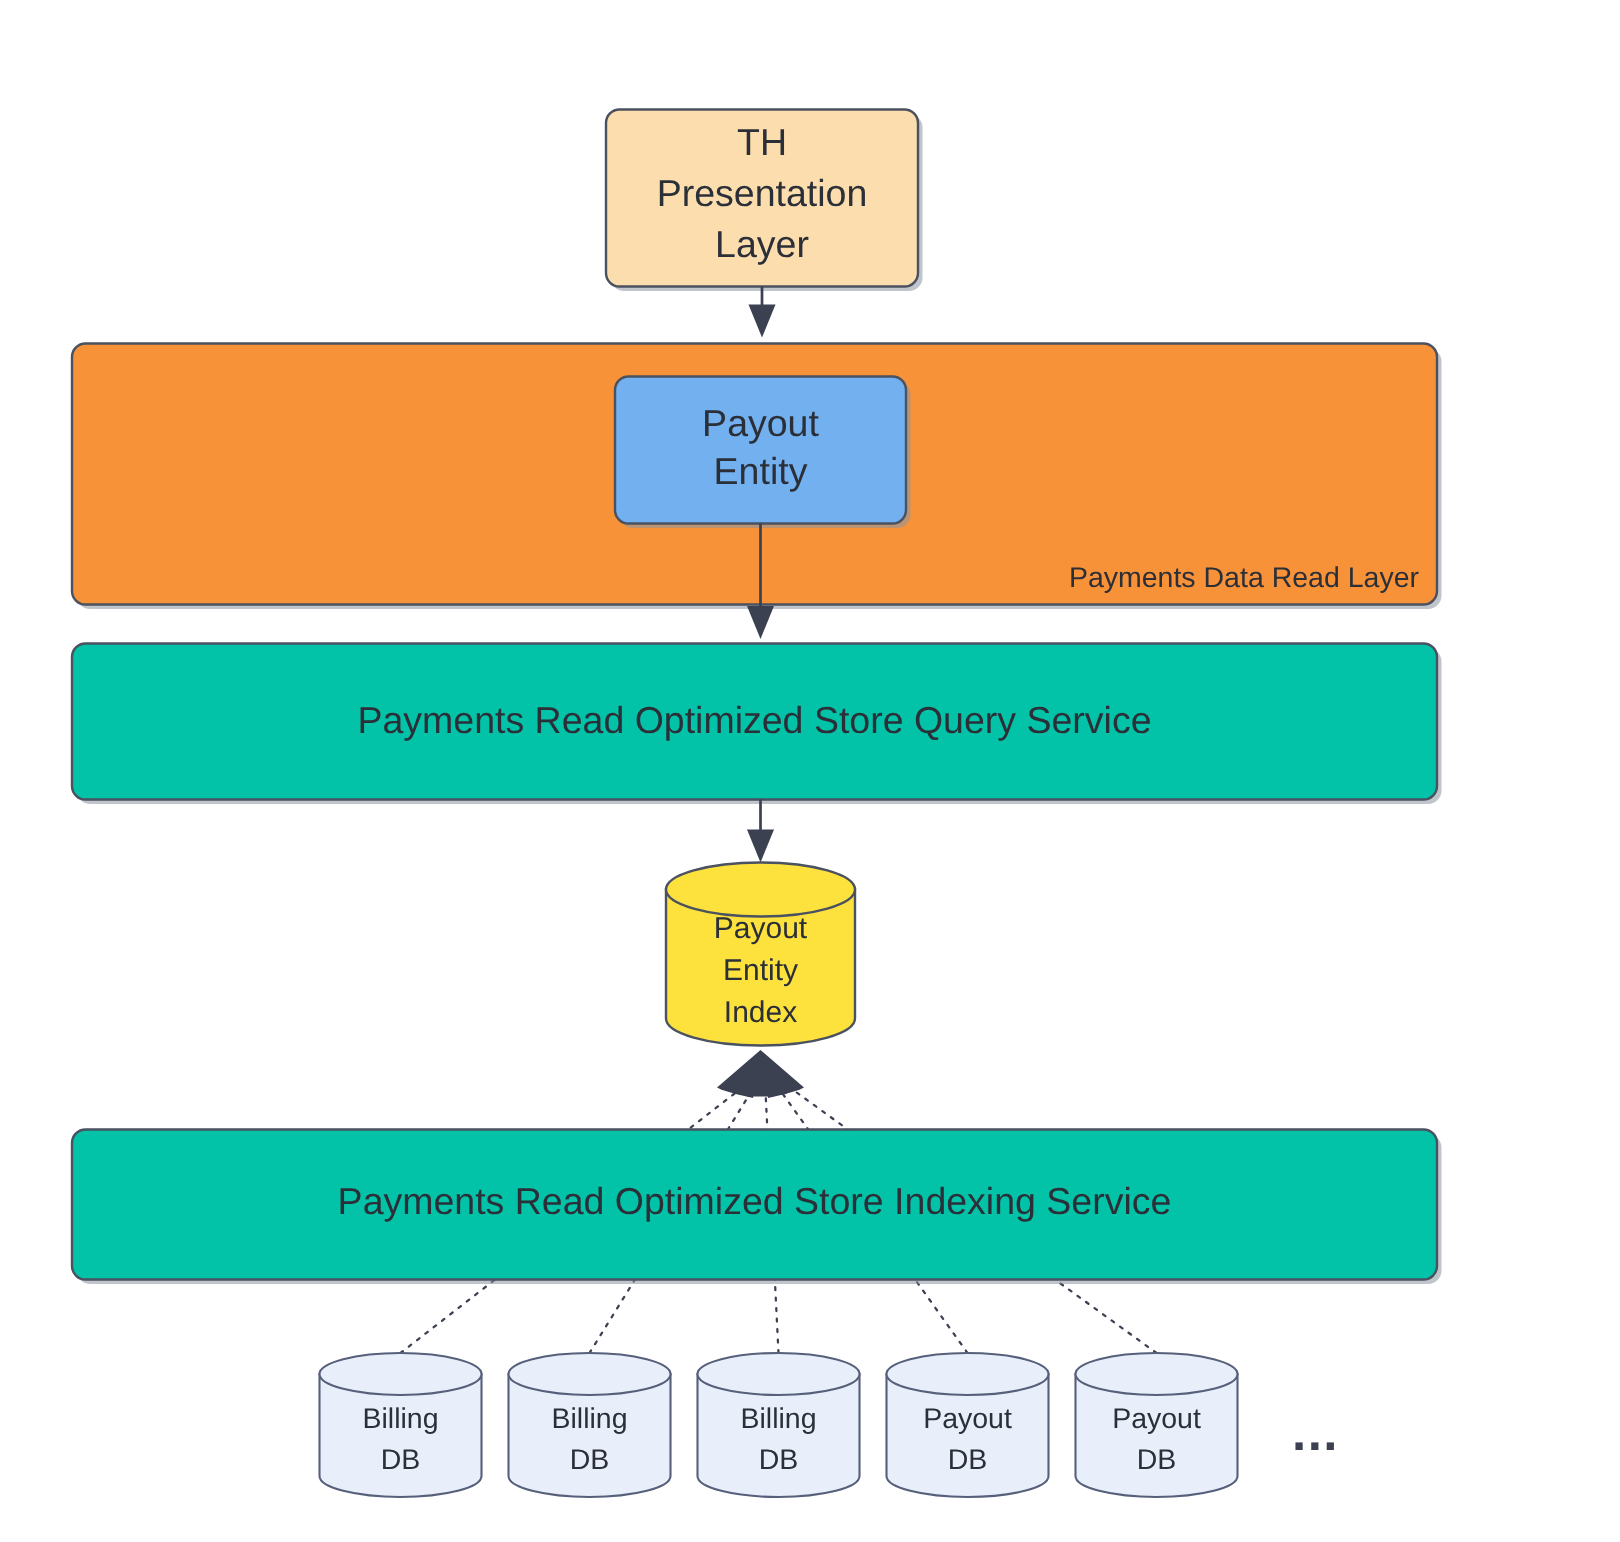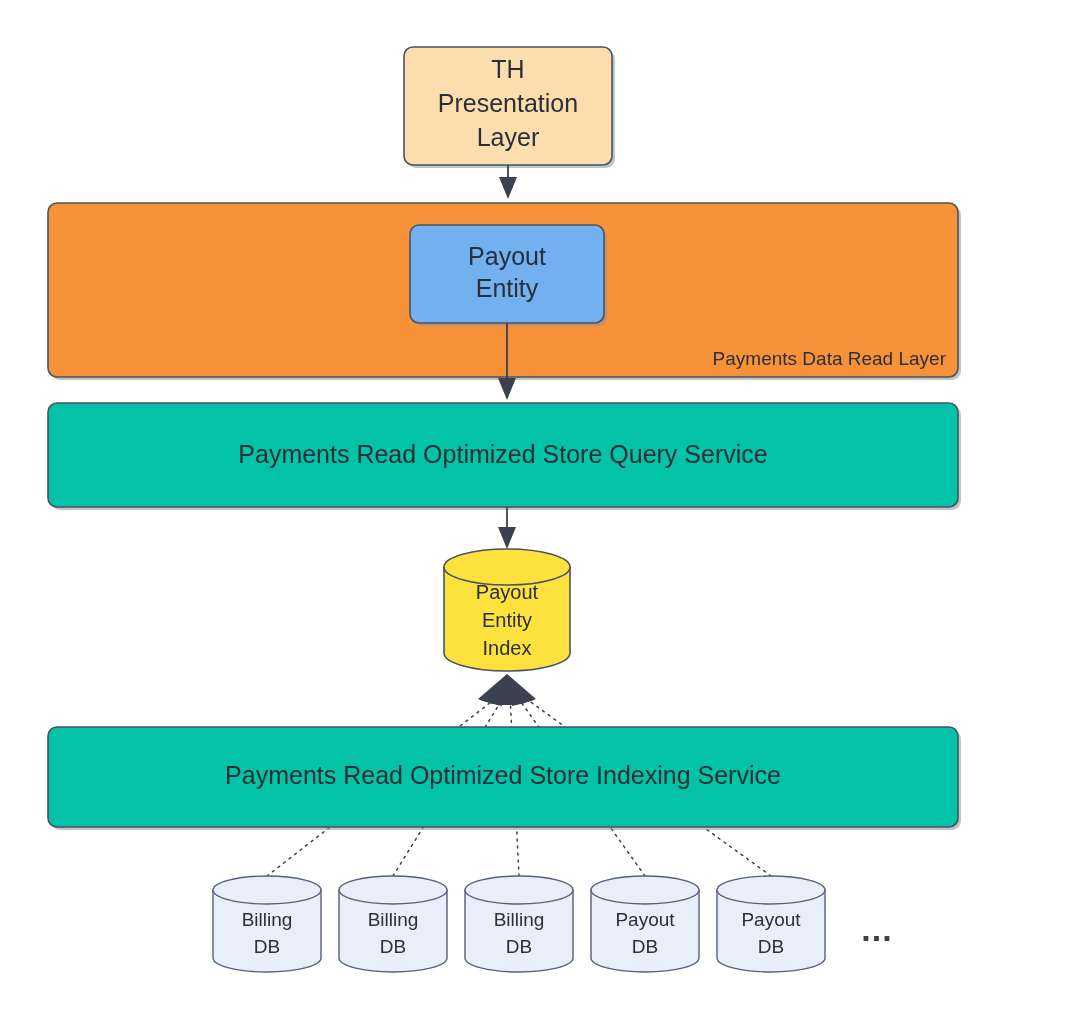--- a/index.html
+++ b/index.html
@@ -12,20 +12,21 @@
     width: 1080px;
     height: 1028px;
     font-family: "Liberation Sans", sans-serif;
     color: #2b2f38;
     overflow: hidden;
   }
   #diagram-root {
     position: relative;
     width: 1080px;
     height: 766px;
+    margin-top: 26px;
   }
   svg#diagram {
     display: block;
     width: 1080px;
     height: 1028px;
   }
   .node-label {
     font-family: "Liberation Sans", sans-serif;
     fill: #2b2f38;
     text-anchor: middle;

